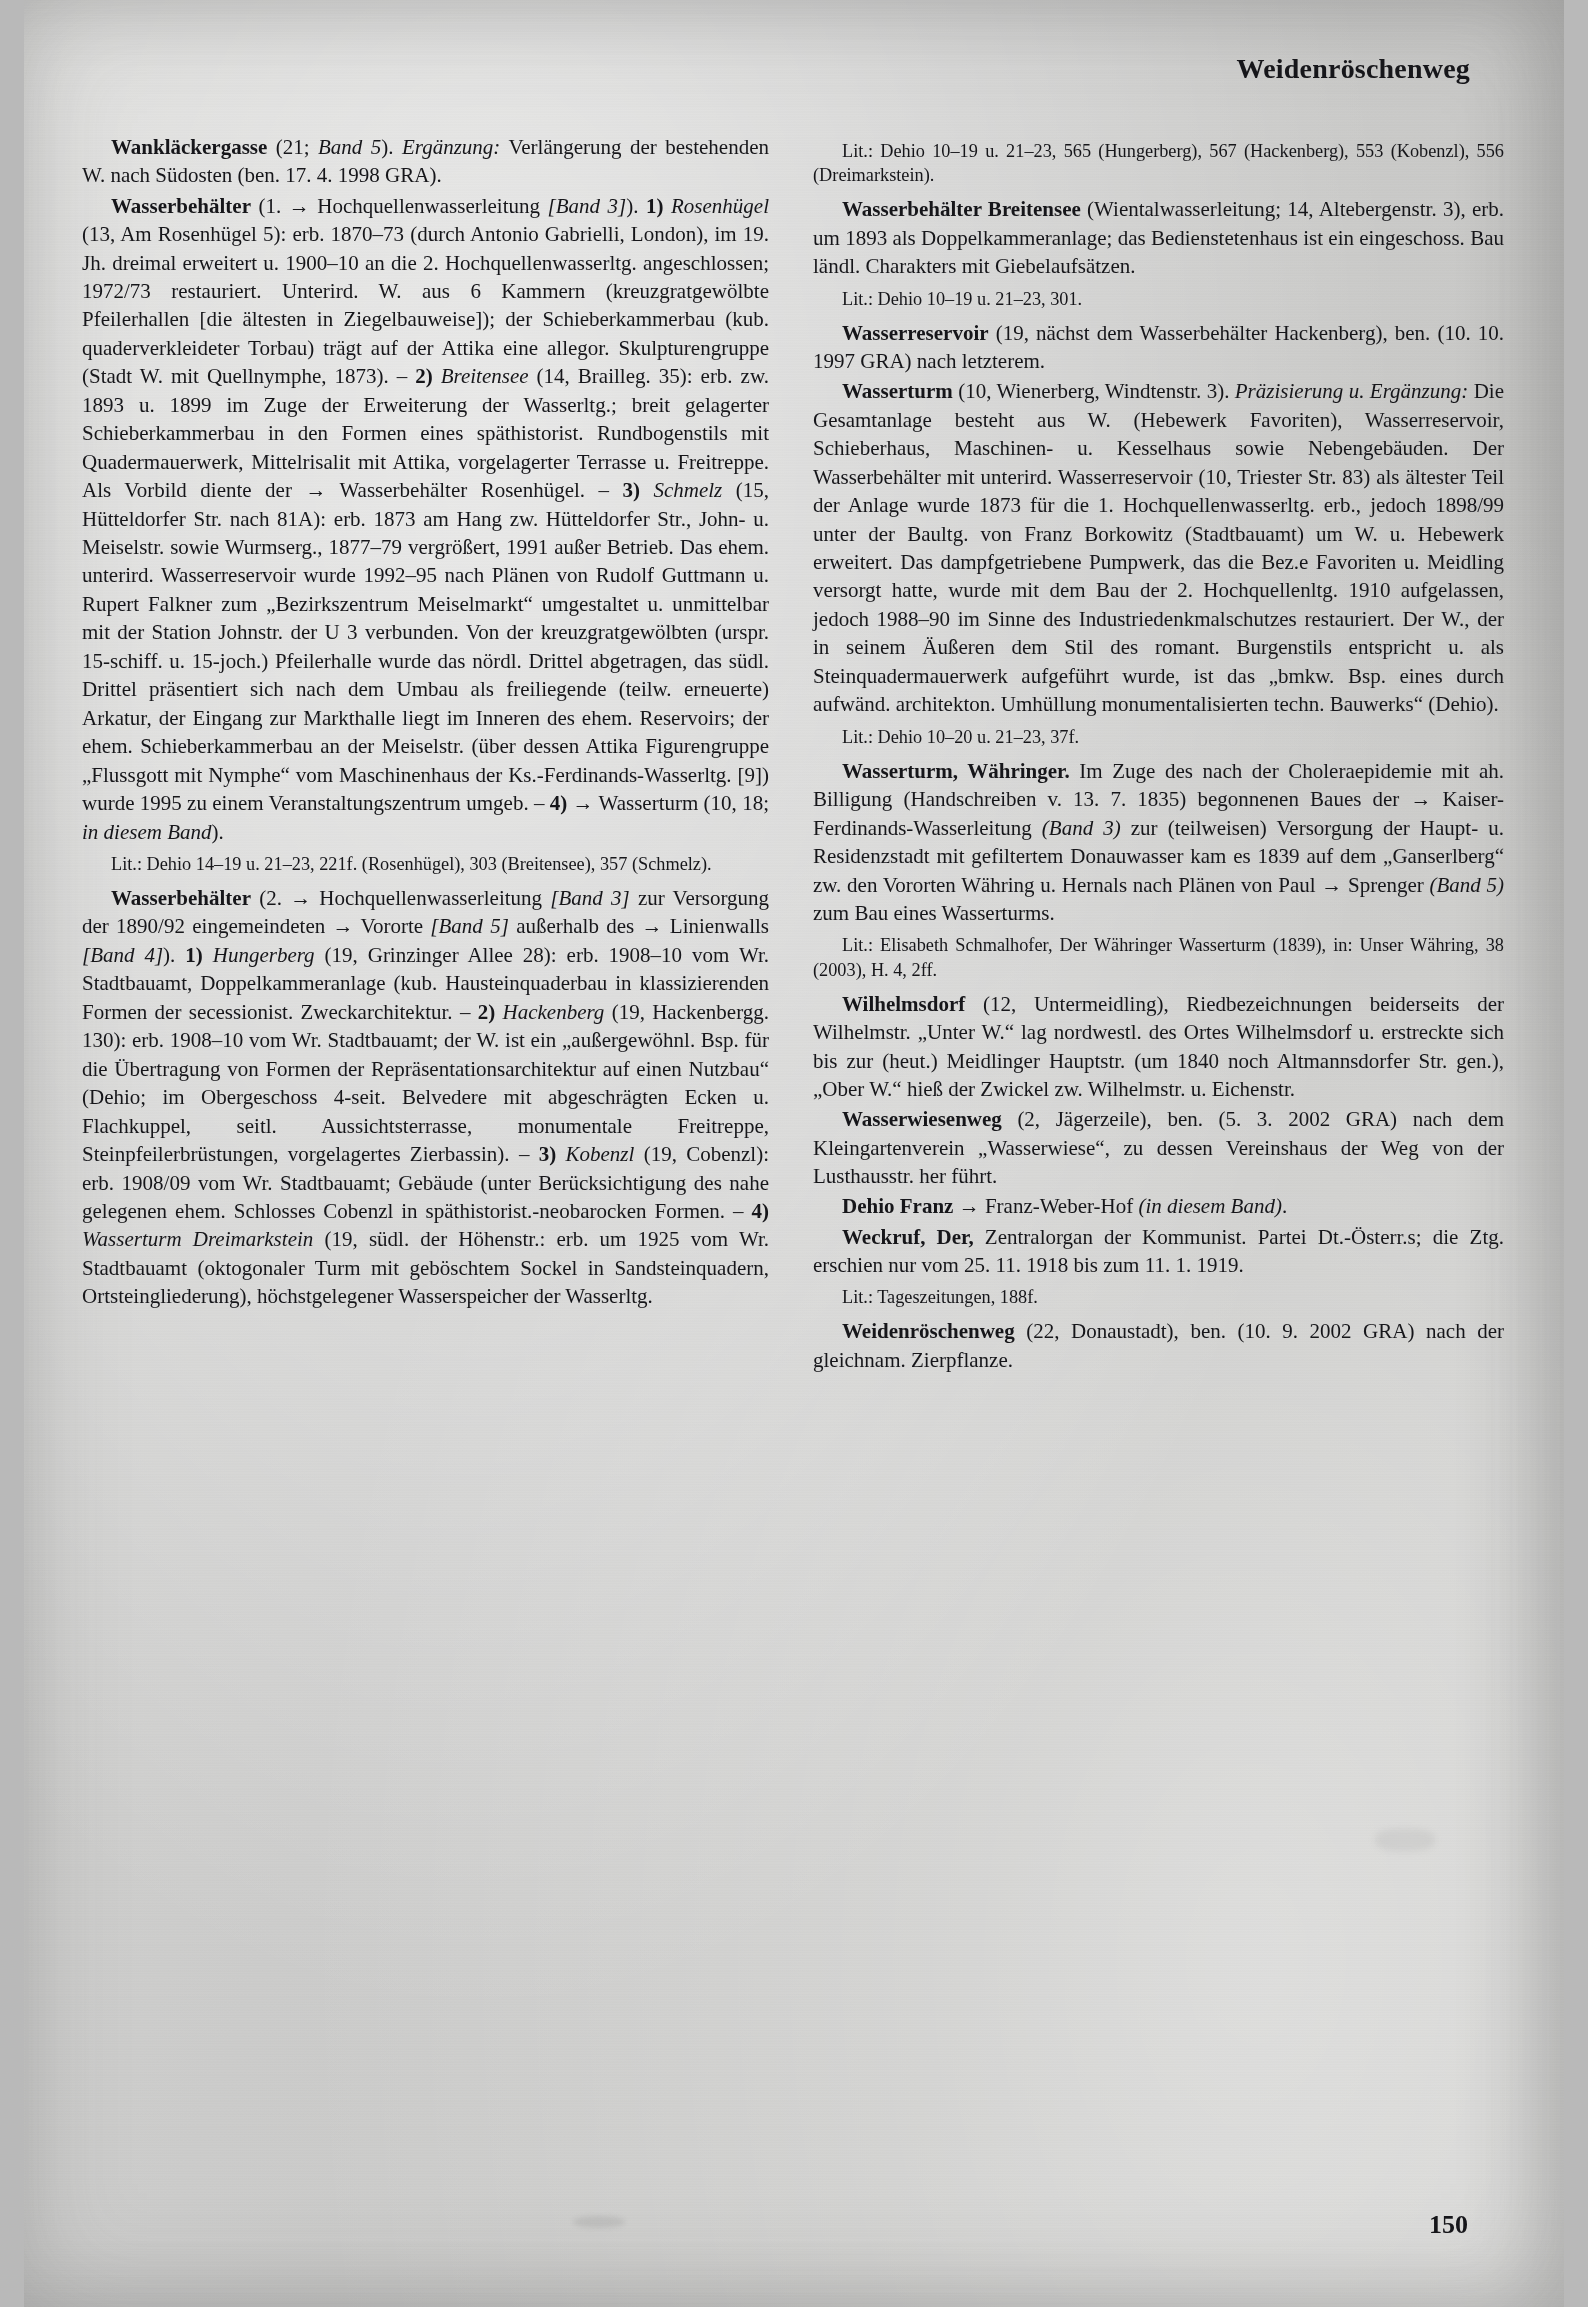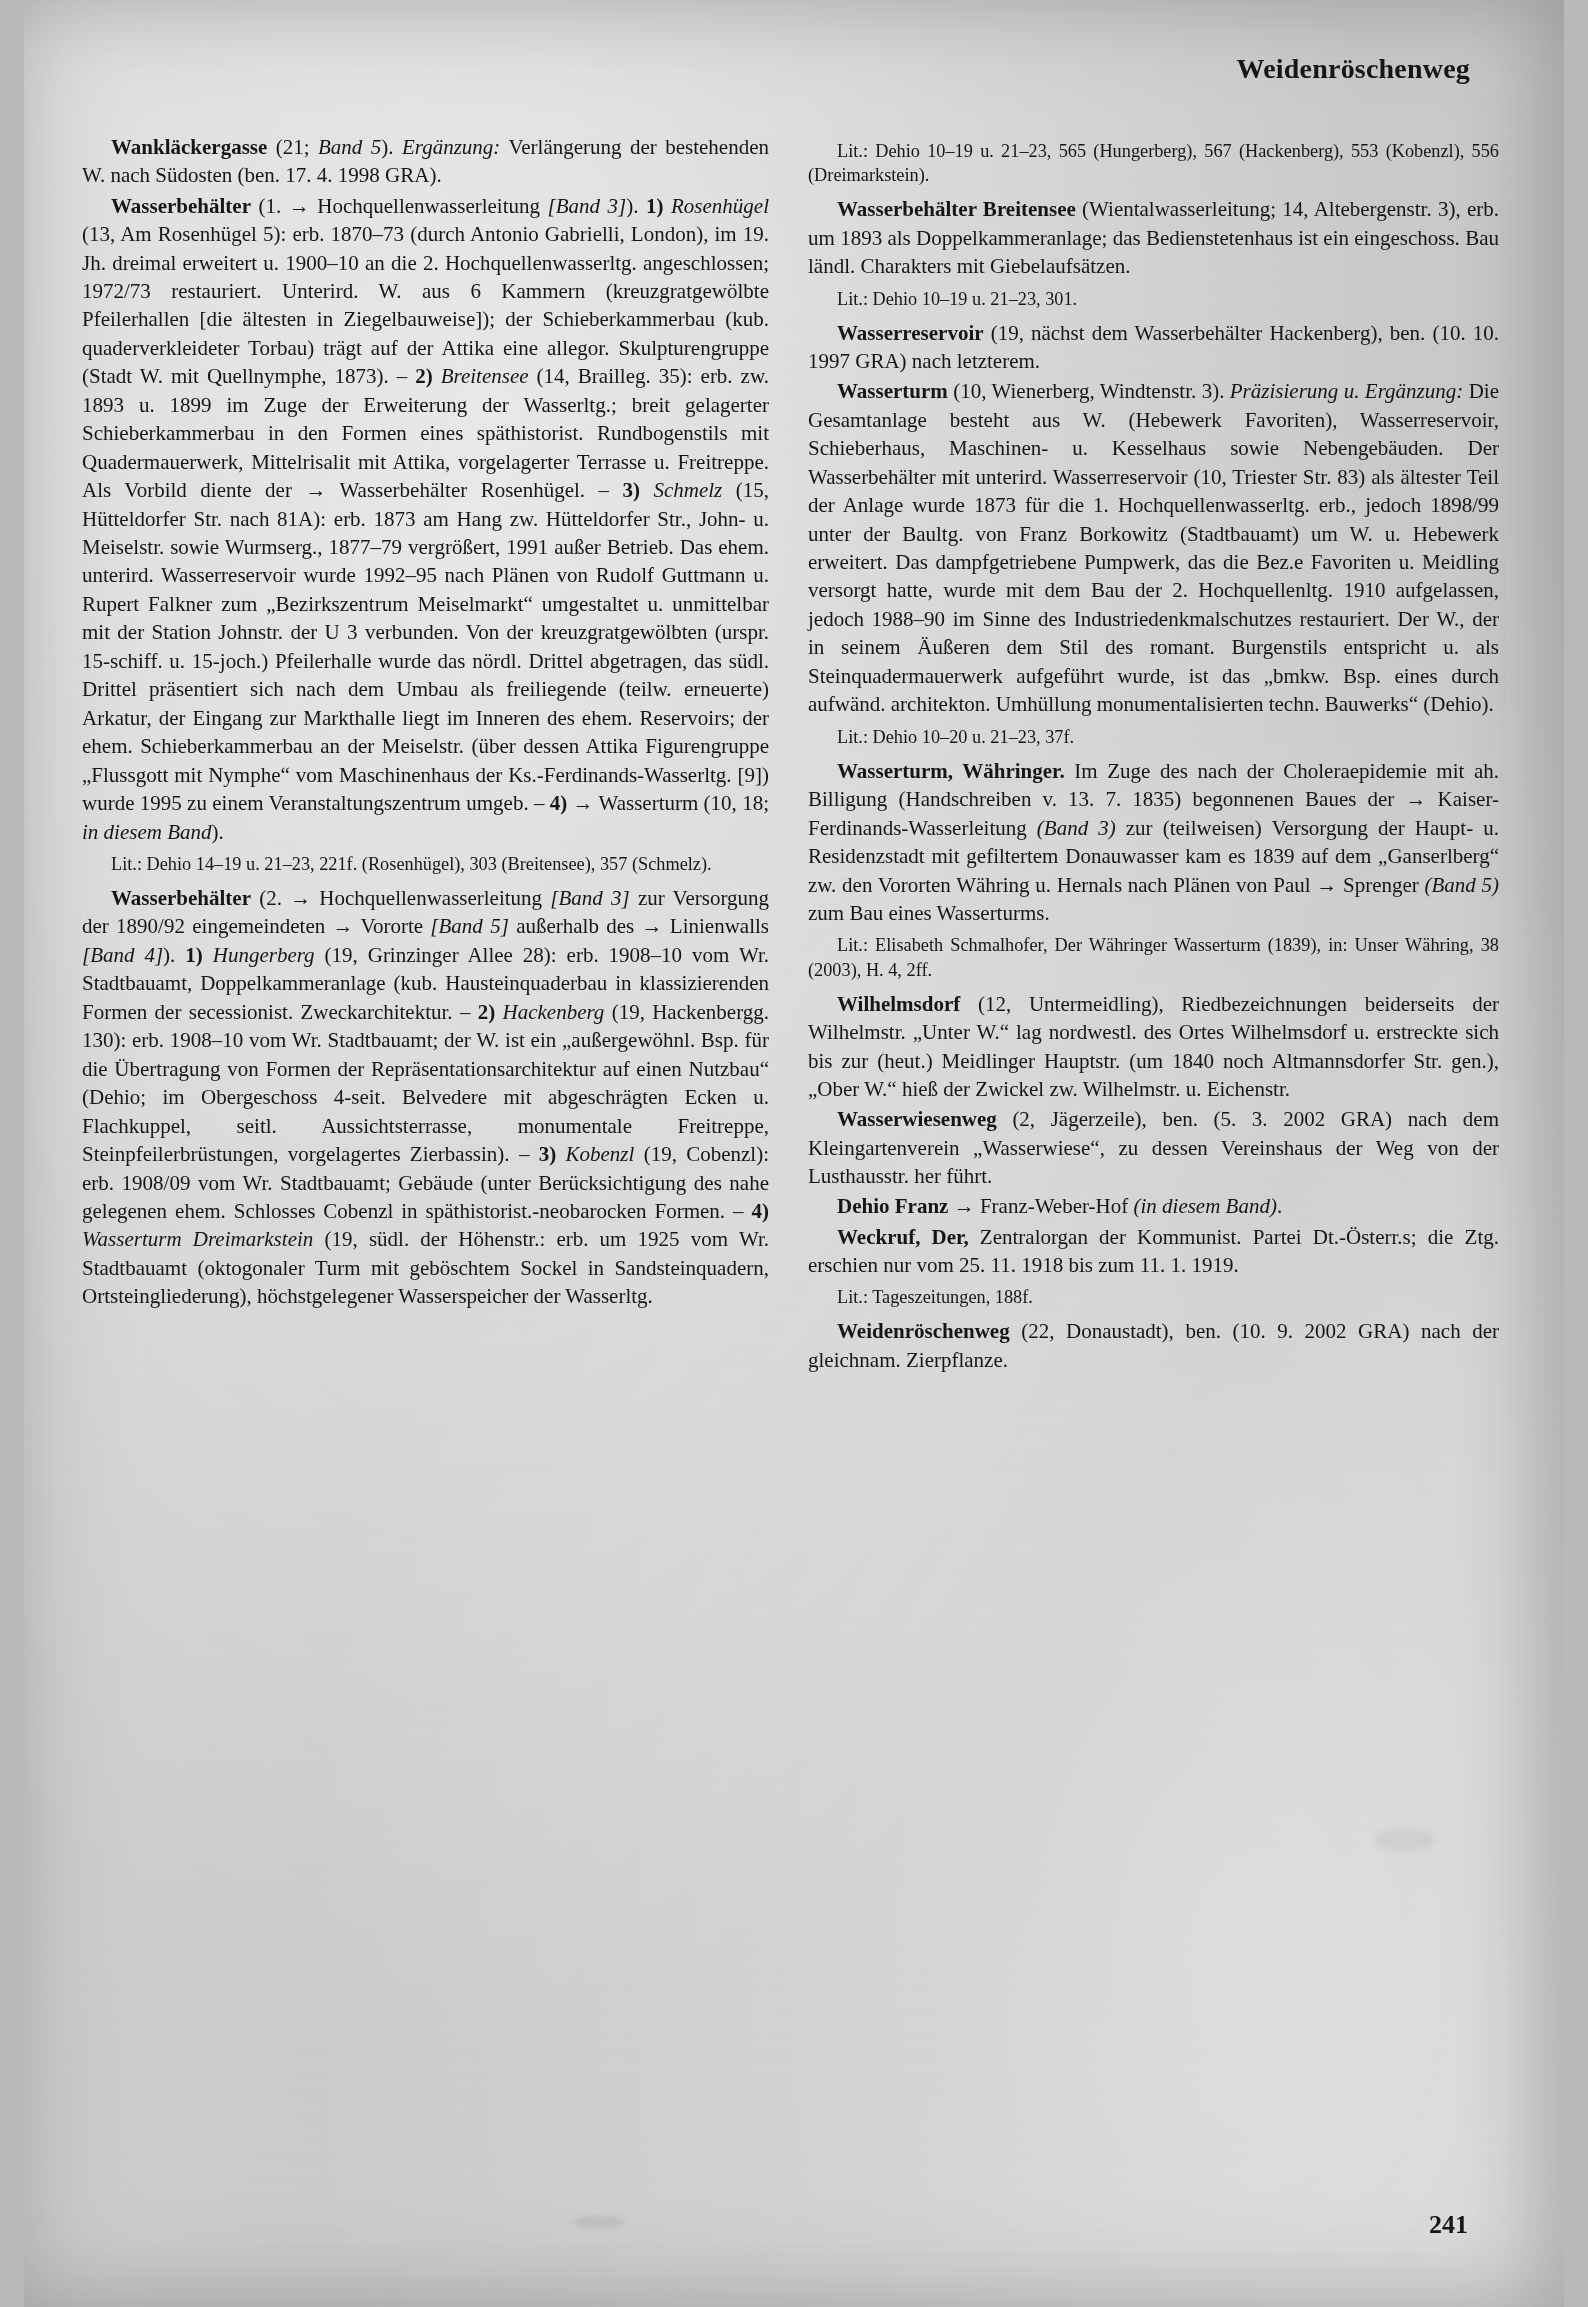--- a/index.html
+++ b/index.html
@@ -37,20 +37,21 @@
     font-weight: bold;
     letter-spacing: 0.2px;
   }
   .columns {
     position: absolute;
     top: 133px;
     left: 58px;
     right: 60px;
     display: flex;
     gap: 39px;
+    justify-content: space-between;
   }
   .col {
     width: 687px;
     flex: 0 0 687px;
   }
   .col.right { width: 691px; flex: 0 0 691px; }
   p.entry {
     margin: 0 0 1.7px 0;
     font-size: 21px;
     line-height: 1.355;
@@ -188,16 +189,16 @@
 
       <p class="entry">
         <span class="hw">Weidenröschenweg</span> (22, Donaustadt), ben. (10. 9. 2002 GRA) nach der gleichnam. Zierpflanze.
       </p>
 
     </div>
   </div>
 
   <div class="smudge1"></div>
   <div class="smudge2"></div>
-  <div class="page-no">241</div>
+  <div class="page-no">150</div>
   <div class="edge-shadow"></div>
 </div>
 
 
 </body></html>

